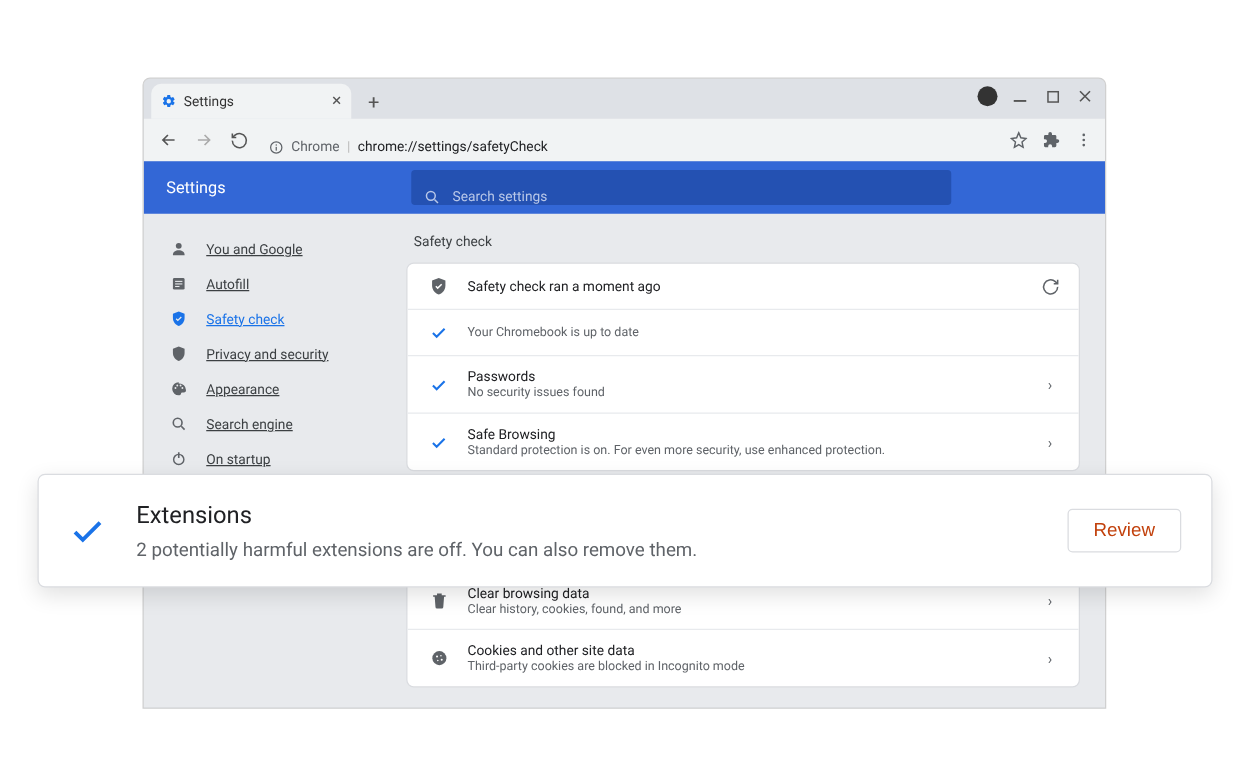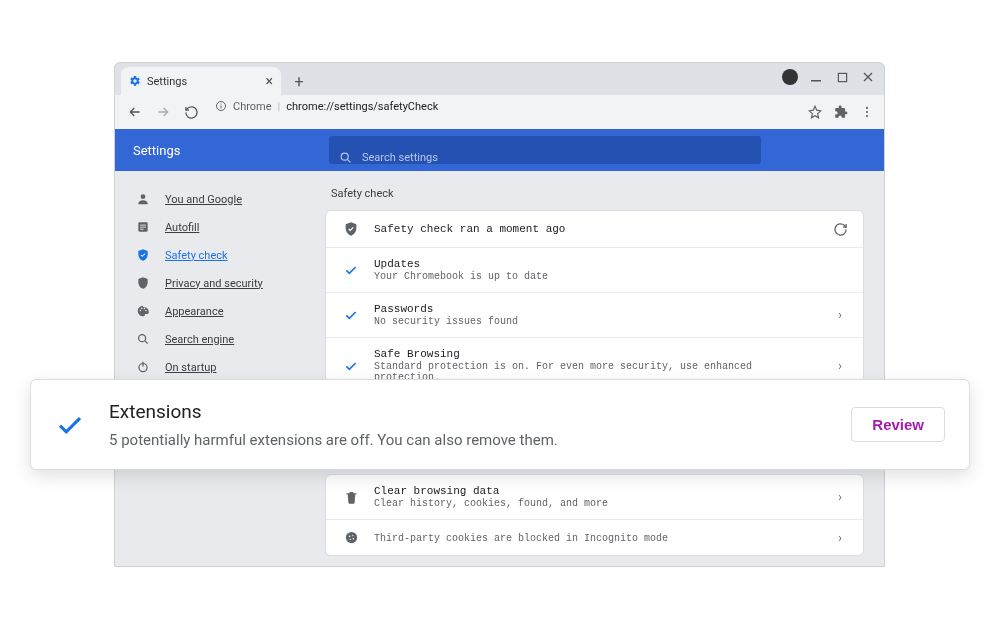--- a/index.html
+++ b/index.html
@@ -50,21 +50,21 @@
     background: #f1f3f4;
     height: 34px;
     display: flex;
     align-items: center;
     padding: 0 10px;
     gap: 8px;
   }
   .nav-arrow, .reload-btn { color: #555; cursor: pointer; display: inline-flex; align-items: center; justify-content: center; width: 20px; height: 20px; }
   .nav-arrow.fwd { color: #aaa; }
   .address-bar {
-    flex: 1; display: flex; align-items: flex-start; gap: 6px;
+    flex: 1; display: flex; align-items: flex-end; gap: 6px;
     font-size: 11px; color: #5f6368; padding: 0 6px;
     height: 24px; border-radius: 12px;
   }
   .addr-icon { color: #5f6368; }
   .addr-chrome { color: #5f6368; }
   .addr-sep { color: #bbb; }
   .addr-url { color: #202124; }
   .toolbar-right { display: flex; gap: 12px; align-items: center; color: #5f6368; }
   .toolbar-right span { cursor: pointer; }
   
@@ -141,21 +141,21 @@
     overflow: hidden;
   }
   .card-row {
     display: flex; align-items: center; gap: 14px;
     padding: 10px 16px;
     border-top: 1px solid #e8eaed;
   }
   .card-row:first-child { border-top: none; }
   .row-icon { width: 18px; display: inline-flex; justify-content: center; color: #5f6368; font-size: 14px; flex-shrink: 0; }
   .row-icon.check { color: #1a73e8; }
-  .row-body { flex: 1; min-width: 0; font-family: Liberation Mono, monospace; }
+  .row-body { flex: 1; min-width: 0; }
   .row-title { font-size: 11px; color: #202124; }
   .row-sub { font-size: 10px; color: #5f6368; margin-top: 1px; }
   .row-action { color: #5f6368; font-size: 12px; cursor: pointer; width: 14px; text-align: center; }
   
   .callout {
     position: absolute;
     left: 30px; right: 30px; top: 379px;
     background: #fff;
     border: 1px solid #dadce0;
     border-radius: 6px;
@@ -168,23 +168,23 @@
   .callout-check {
     color: #1a73e8;
     flex-shrink: 0;
   }
   .callout-body { flex: 1; }
   .callout-title { font-size: 19px; color: #202124; margin-bottom: 8px; }
   .callout-sub { font-size: 15px; color: #5f6368; }
   .review-btn {
     border: 1px solid #dadce0;
     background: #fff;
-    color: #a21caf;
+    color: #c2410c;
     font-size: 15px;
-    font-weight: 700;
+    font-weight: 400;
     padding: 8px 20px;
     border-radius: 4px;
     cursor: pointer;
   }
   
   svg { display: block; }
 </style>
 </head>
 <body>
 
@@ -381,21 +381,20 @@
                 </svg>
               </span>
           </div>
           <div class="card-row">
             <span class="row-icon check">
                 <svg width="16" height="16" viewBox="0 0 24 24" fill="none" stroke="currentColor" stroke-width="2.5">
                   <path d="M5 12.5l4.5 4.5L19 7.5"></path>
                 </svg>
               </span>
             <div class="row-body">
-              <div class="row-title">Updates</div>
               <div class="row-sub">Your Chromebook is up to date</div>
             </div>
           </div>
           <div class="card-row">
             <span class="row-icon check">
                 <svg width="16" height="16" viewBox="0 0 24 24" fill="none" stroke="currentColor" stroke-width="2.5">
                   <path d="M5 12.5l4.5 4.5L19 7.5"></path>
                 </svg>
               </span>
             <div class="row-body">
@@ -437,34 +436,35 @@
             <span class="row-icon">
                 <svg width="15" height="15" viewBox="0 0 24 24" fill="currentColor">
                   <circle cx="12" cy="12" r="9"></circle>
                   <circle cx="9" cy="10" r="1.3" fill="#fff"></circle>
                   <circle cx="14" cy="9" r="1" fill="#fff"></circle>
                   <circle cx="10" cy="15" r="1" fill="#fff"></circle>
                   <circle cx="15" cy="14" r="1.3" fill="#fff"></circle>
                 </svg>
               </span>
             <div class="row-body">
+              <div class="row-title">Cookies and other site data</div>
               <div class="row-sub">Third-party cookies are blocked in Incognito mode</div>
             </div>
             <span class="row-action">›</span>
           </div>
         </div>
       </div>
     </div>
   </div>
 </div>
 
 <div class="callout">
   <span class="callout-check">
       <svg width="30" height="30" viewBox="0 0 24 24" fill="none" stroke="currentColor" stroke-width="2.5">
         <path d="M4 12.5l5 5L20 6.5"></path>
       </svg>
     </span>
   <div class="callout-body">
     <div class="callout-title">Extensions</div>
-    <div class="callout-sub">5 potentially harmful extensions are off. You can also remove them.</div>
+    <div class="callout-sub">2 potentially harmful extensions are off. You can also remove them.</div>
   </div>
   <button class="review-btn">Review</button>
 </div>
 
 </body></html>

